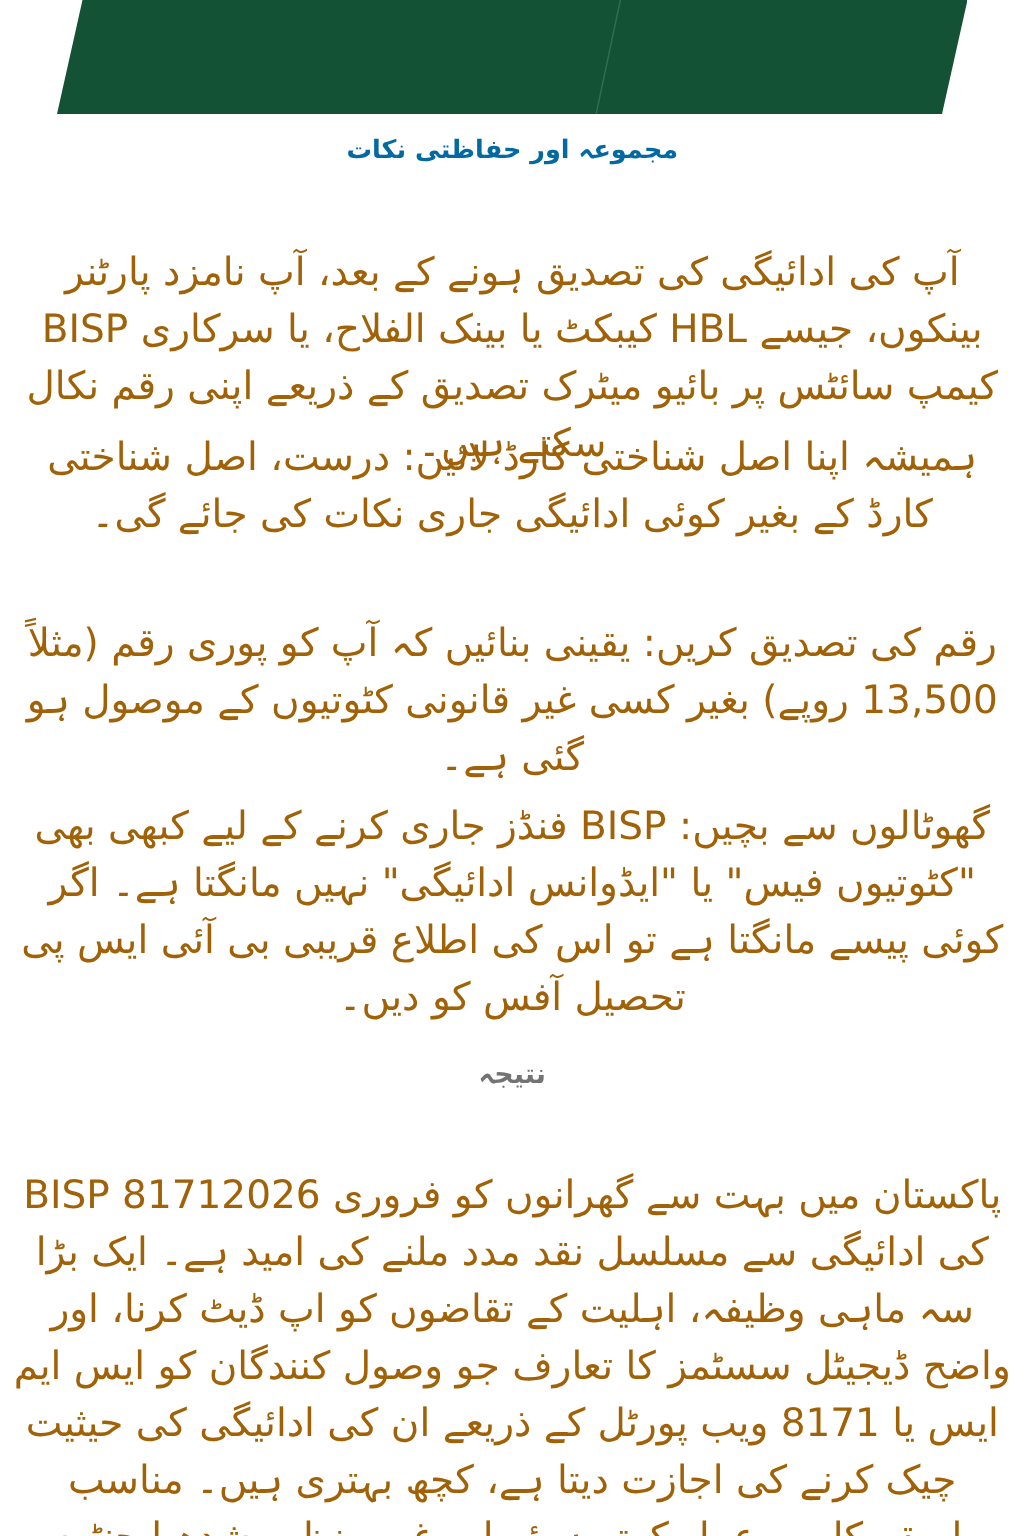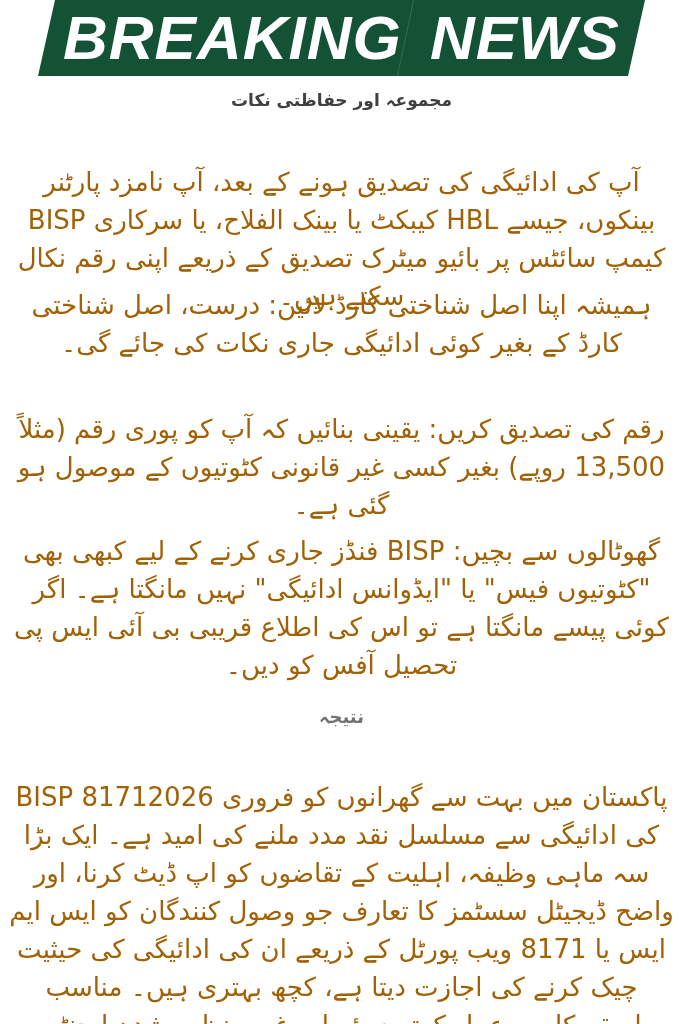--- a/index.html
+++ b/index.html
@@ -60,21 +60,21 @@
     }
     .subtitle {
       position: absolute;
       left: 0;
       top: 84px;
       width: 683px;
       text-align: center;
       direction: rtl;
       font-size: 17px;
       font-weight: bold;
-      color: #404040;
+      color: #0369a1;
       line-height: 32px;
     }
     .para {
       position: absolute;
       left: 8px;
       width: 667px;
       direction: rtl;
       text-align: center;
       font-size: 26px;
       line-height: 38px;
@@ -92,21 +92,20 @@
       color: #737373;
       line-height: 34px;
     }
   </style>
 </head>
 <body>
 
 <div class="banner-wrap">
   <div class="banner"></div>
   <div class="banner-divider"></div>
-  <div class="banner-text">BREAKING NEWS</div>
 </div>
 
 <div class="subtitle">مجموعہ اور حفاظتی نکات</div>
 
 <div class="para" style="top:163px;">آپ کی ادائیگی کی تصدیق ہونے کے بعد، آپ نامزد پارٹنر بینکوں، جیسے HBL کیبکٹ یا بینک الفلاح، یا سرکاری BISP کیمپ سائٹس پر بائیو میٹرک تصدیق کے ذریعے اپنی رقم نکال سکتے ہیں۔</div>
 
 <div class="para" style="top:286px;">ہمیشہ اپنا اصل شناختی کارڈ لائیں: درست، اصل شناختی کارڈ کے بغیر کوئی ادائیگی جاری نکات کی جائے گی۔</div>
 
 <div class="para" style="top:410px;">رقم کی تصدیق کریں: یقینی بنائیں کہ آپ کو پوری رقم (مثلاً 13,500 روپے) بغیر کسی غیر قانونی کٹوتیوں کے موصول ہو گئی ہے۔</div>
 

